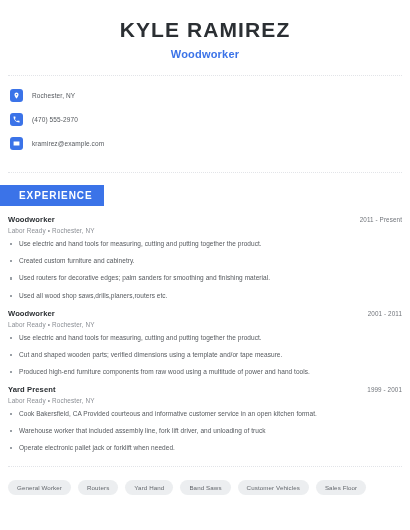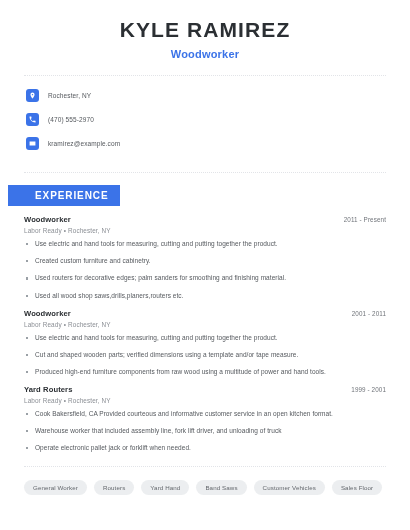--- a/index.html
+++ b/index.html
@@ -12,21 +12,21 @@
     height: 530px;
     overflow: hidden;
     font-family: "Liberation Sans", sans-serif;
     color: #4a4a4a;
     -webkit-font-smoothing: antialiased;
   }
   .page {
     width: 410px;
     height: 390px;
     box-sizing: border-box;
-    padding: 0 24px;
+    padding: 0 8px;
     position: relative;
   }
 
   
   .header {
     padding-top: 18px;
     text-align: center;
   }
   .full-name {
     font-size: 21px;
@@ -234,21 +234,21 @@
       </div>
       <ul class="bullets">
         <li>Use electric and hand tools for measuring, cutting and putting together the product.</li>
         <li>Cut and shaped wooden parts; verified dimensions using a template and/or tape measure.</li>
         <li>Produced high-end furniture components from raw wood using a multitude of power and hand tools.</li>
       </ul>
     </div>
 
     <div class="job last">
       <div class="job-head">
-        <span class="job-role">Yard Routers</span>
+        <span class="job-role">Yard Present</span>
         <span class="job-dates">1999 - 2001</span>
       </div>
       <div class="job-meta">
         <span>Labor Ready</span><span class="sep">•</span><span>Rochester, NY</span>
       </div>
       <ul class="bullets">
         <li>Cook Bakersfield, CA Provided courteous and informative customer service in an open kitchen format.</li>
         <li>Warehouse worker that included assembly line, fork lift driver, and unloading of truck</li>
         <li>Operate electronic pallet jack or forklift when needed.</li>
       </ul>

